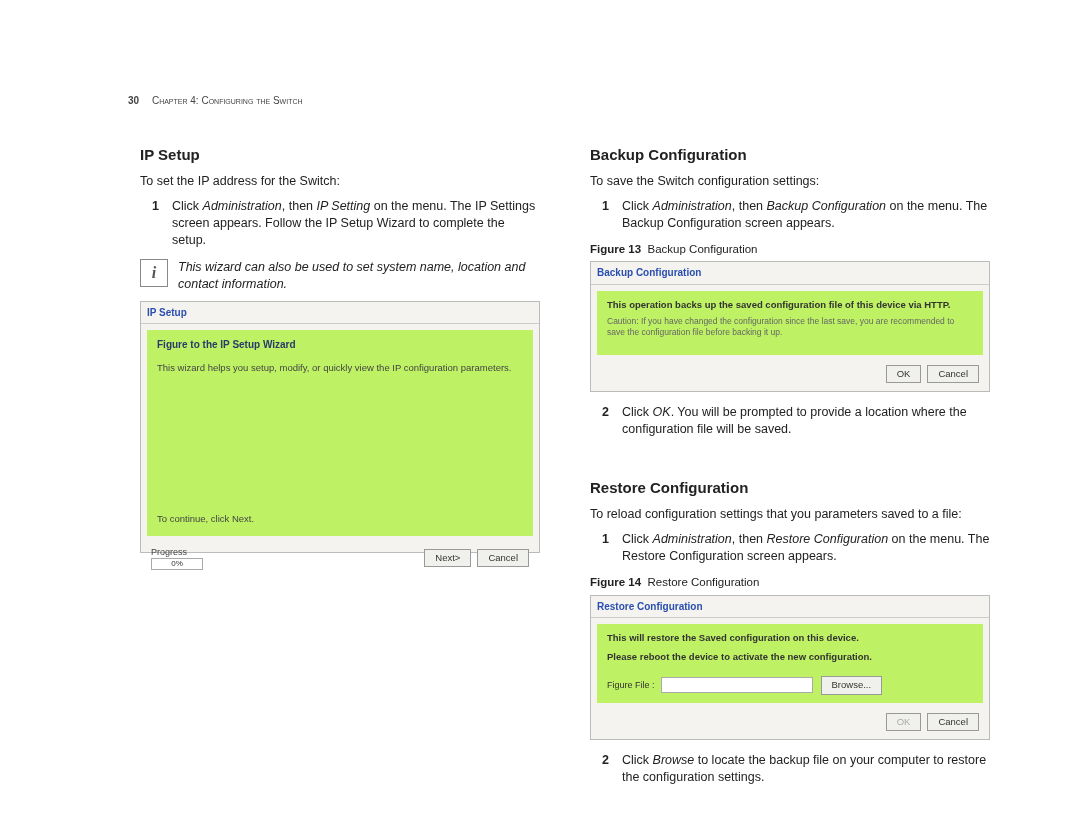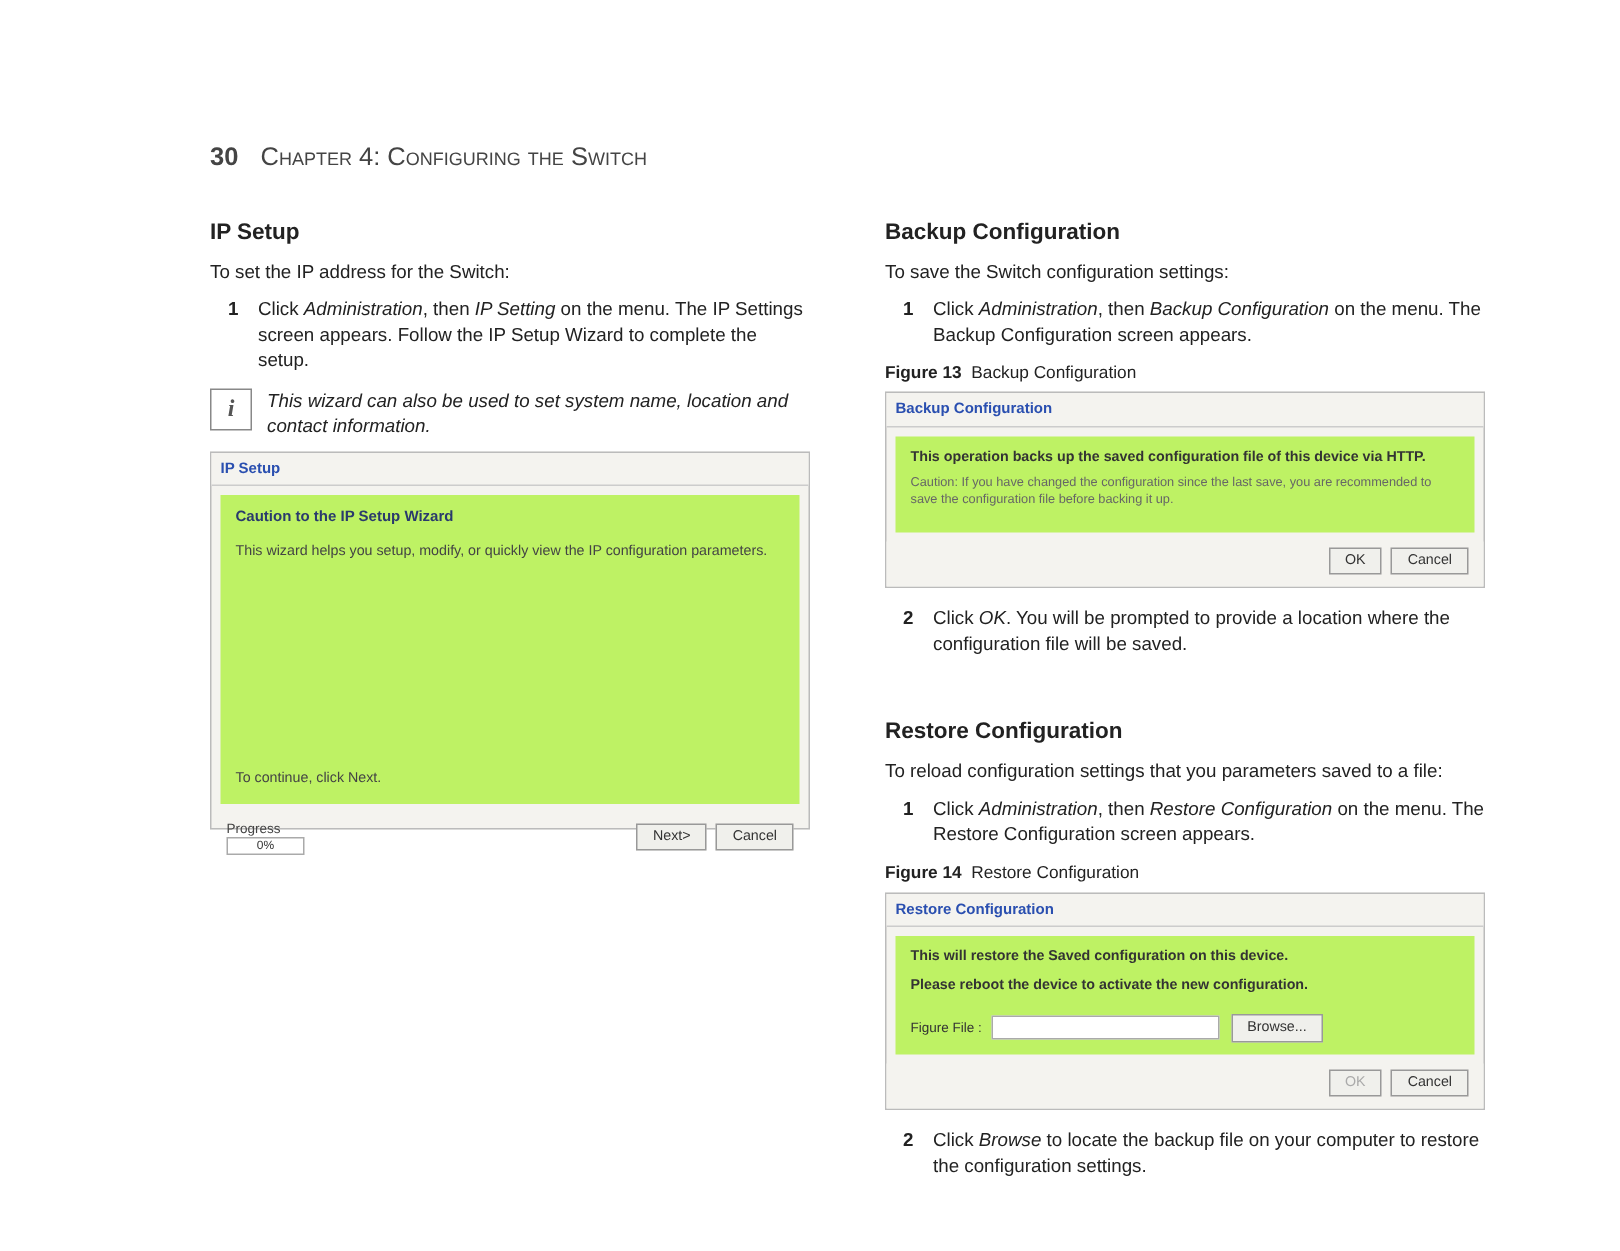--- a/index.html
+++ b/index.html
@@ -13,22 +13,22 @@
     box-sizing: border-box;
   }
   .page {
     padding: 90px 90px 40px 140px;
     display: flex;
     gap: 50px;
   }
   .header-line {
     position: absolute;
     top: 95px;
-    left: 140px;
-    font-size: 17px;
+    left: 128px;
+    font-size: 10px;
     color: #444;
   }
   .header-line .pg { font-weight: bold; margin-right: 10px; }
   .smallcaps { font-variant: small-caps; }
   .col {
     flex: 1;
     font-size: 12.5px;
     line-height: 1.35;
   }
   h2 {
@@ -127,21 +127,21 @@
 
     <div class="note-row">
       <div class="info-icon">i</div>
       <div class="note-text">This wizard can also be used to set system name, location and contact information.</div>
     </div>
 
 
     <div class="shot ip-shot">
       <div class="shot-title">IP Setup</div>
       <div class="shot-inner">
-        <div class="shot-subtitle">Caution to the IP Setup Wizard</div>
+        <div class="shot-subtitle">Figure to the IP Setup Wizard</div>
         <div class="shot-text">This wizard helps you setup, modify, or quickly view the IP configuration parameters.</div>
         <div class="ip-continue">To continue, click Next.</div>
       </div>
       <div class="ip-footer">
         <div>
           <div class="prog-label">Progress</div>
           <div class="prog-bar">0%</div>
         </div>
         <div class="right-btns">
           <div class="btn">Next&gt;</div>

